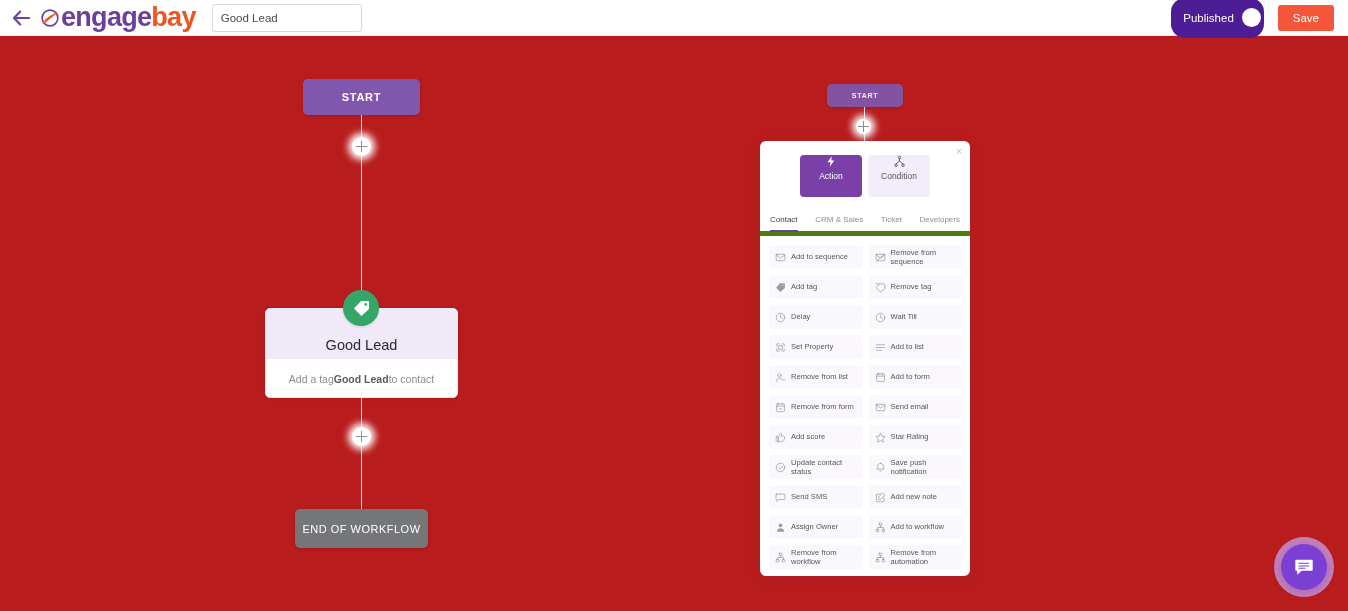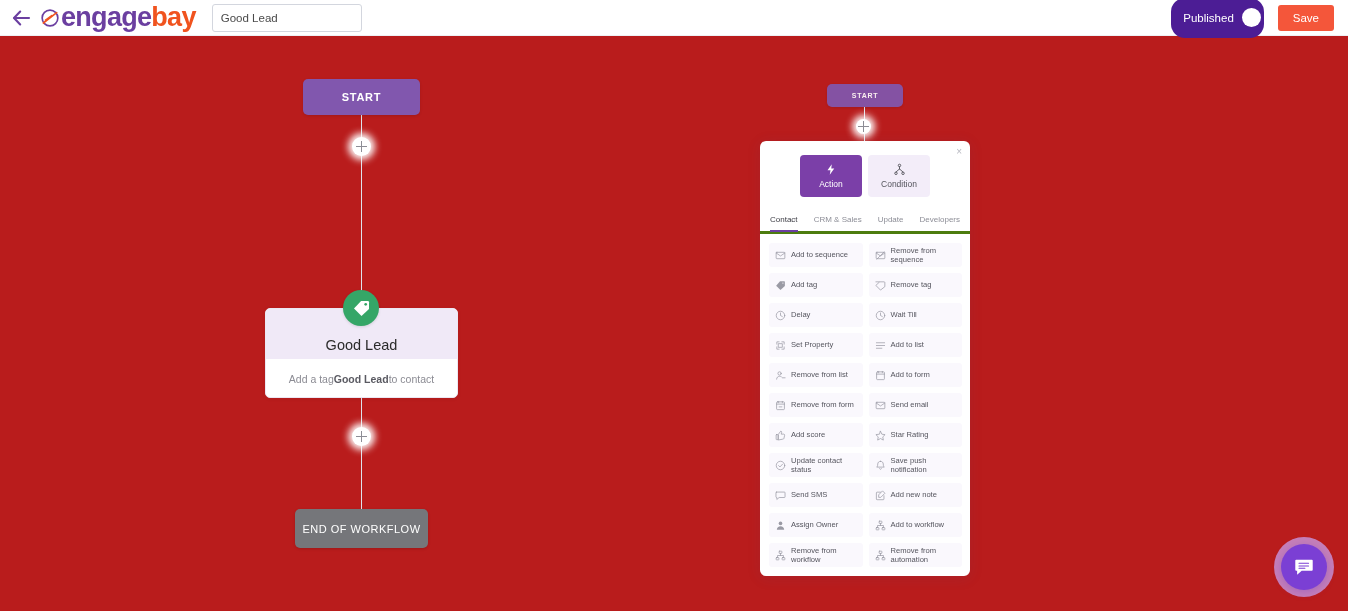--- a/index.html
+++ b/index.html
@@ -252,33 +252,32 @@
     justify-content: center;
     gap: 6px;
     padding-top: 14px;
   }
   .mode-btn {
     width: 62px; height: 42px;
     border-radius: 4px;
     display: flex;
     flex-direction: column;
     align-items: center;
-    justify-content: center;
     gap: 3px;
     cursor: pointer;
     font-size: 8.5px;
   }
   .mode-btn.active { background: #7b3fa8; color: #ffffff; }
   .mode-btn.inactive { background: #f3edf9; color: #55555d; }
 
   .cat-tabs {
     display: flex;
     justify-content: space-between;
     padding: 18px 10px 0 10px;
-    border-bottom: 3px solid #4d7c0f;
+    border-bottom: 5px solid #4d7c0f;
   }
   .cat-tab {
     font-size: 8px;
     color: #8d8e97;
     padding-bottom: 7px;
     cursor: pointer;
     position: relative;
     white-space: nowrap;
   }
   .cat-tab.active { color: #3c3c44; }
@@ -431,21 +430,21 @@
           <circle cx="18.5" cy="19" r="2.3"></circle>
           <path d="M12 6.8 V11 M12 11 L5.5 16.7 M12 11 L18.5 16.7" stroke-linecap="round"></path>
         </svg>
         <span>Condition</span>
       </div>
     </div>
 
     <div class="cat-tabs">
       <div class="cat-tab active">Contact</div>
       <div class="cat-tab">CRM &amp; Sales</div>
-      <div class="cat-tab">Update</div>
+      <div class="cat-tab">Ticket</div>
       <div class="cat-tab">Developers</div>
     </div>
 
     <div class="action-grid" id="action-grid">
         <div class="action-item">
           <span class="ai-icon">
             <svg viewBox="0 0 24 24" width="11" height="11">
               <rect x="2.5" y="5" width="19" height="14" rx="1.6" fill="none" stroke="#9a9aa4" stroke-width="1.6" stroke-linecap="round" stroke-linejoin="round"></rect>
               <path d="M2.5 6.5 L12 13 L21.5 6.5" fill="none" stroke="#9a9aa4" stroke-width="1.6" stroke-linecap="round" stroke-linejoin="round"></path>
             </svg>

